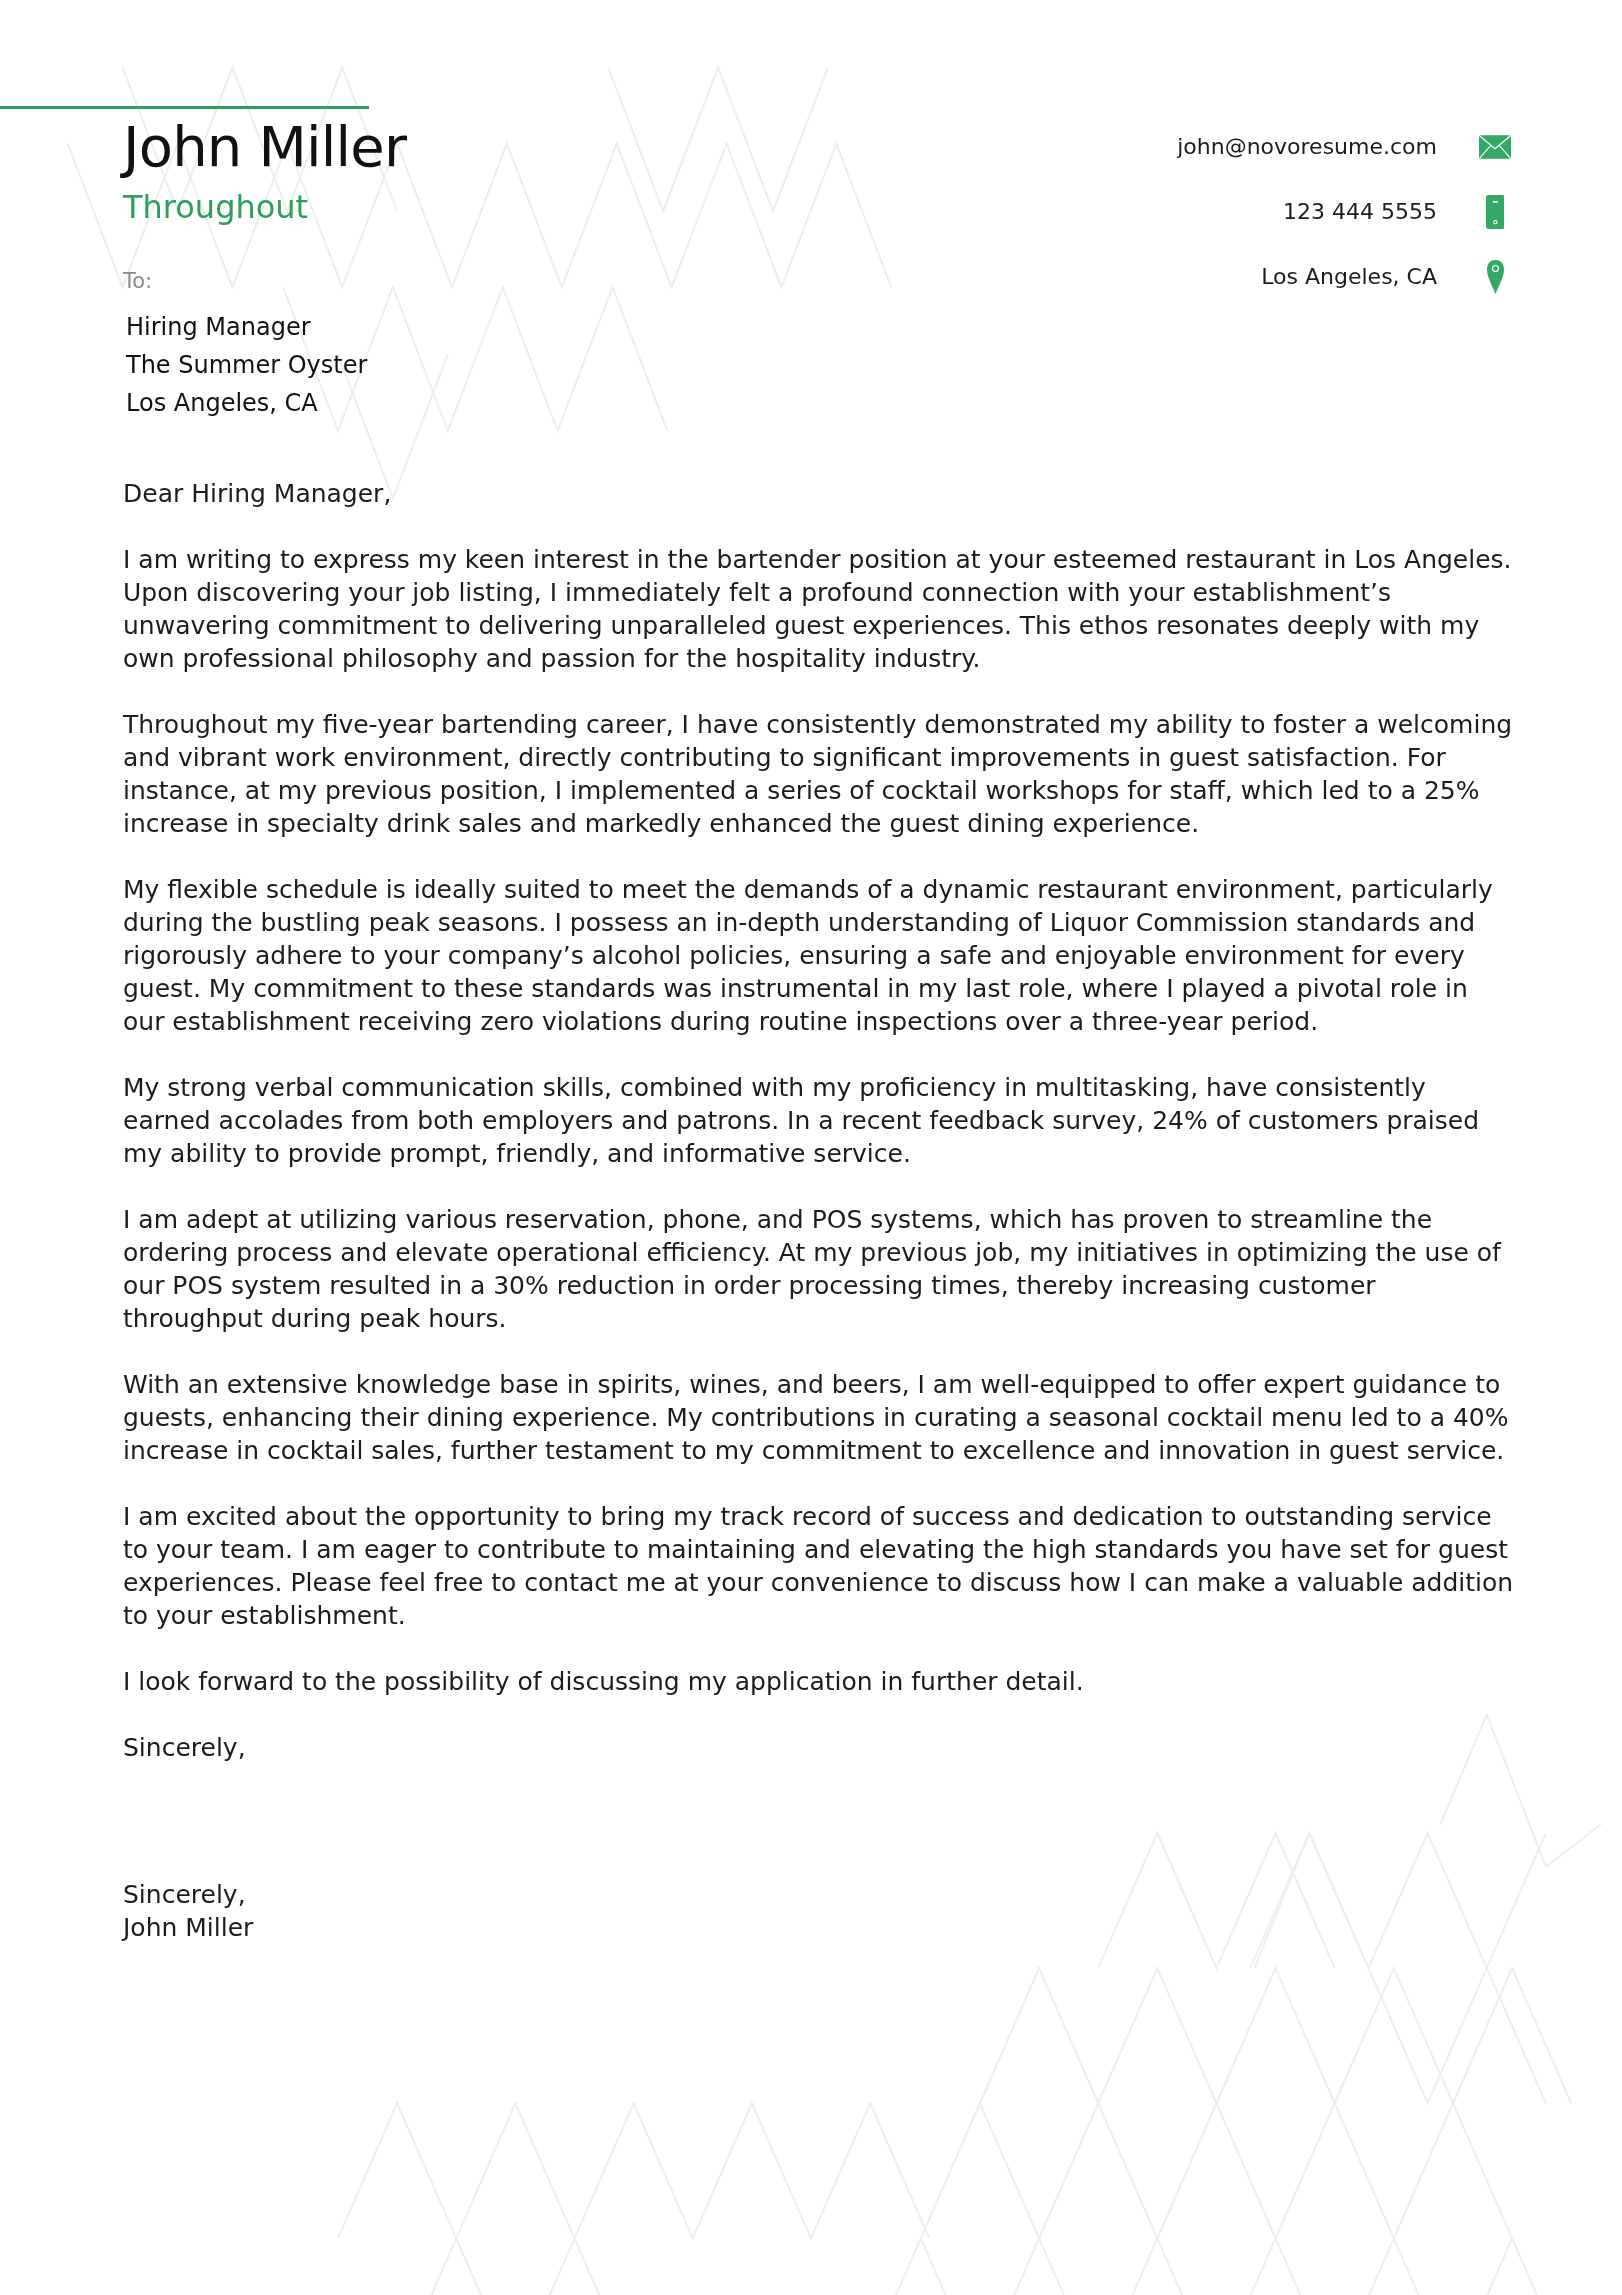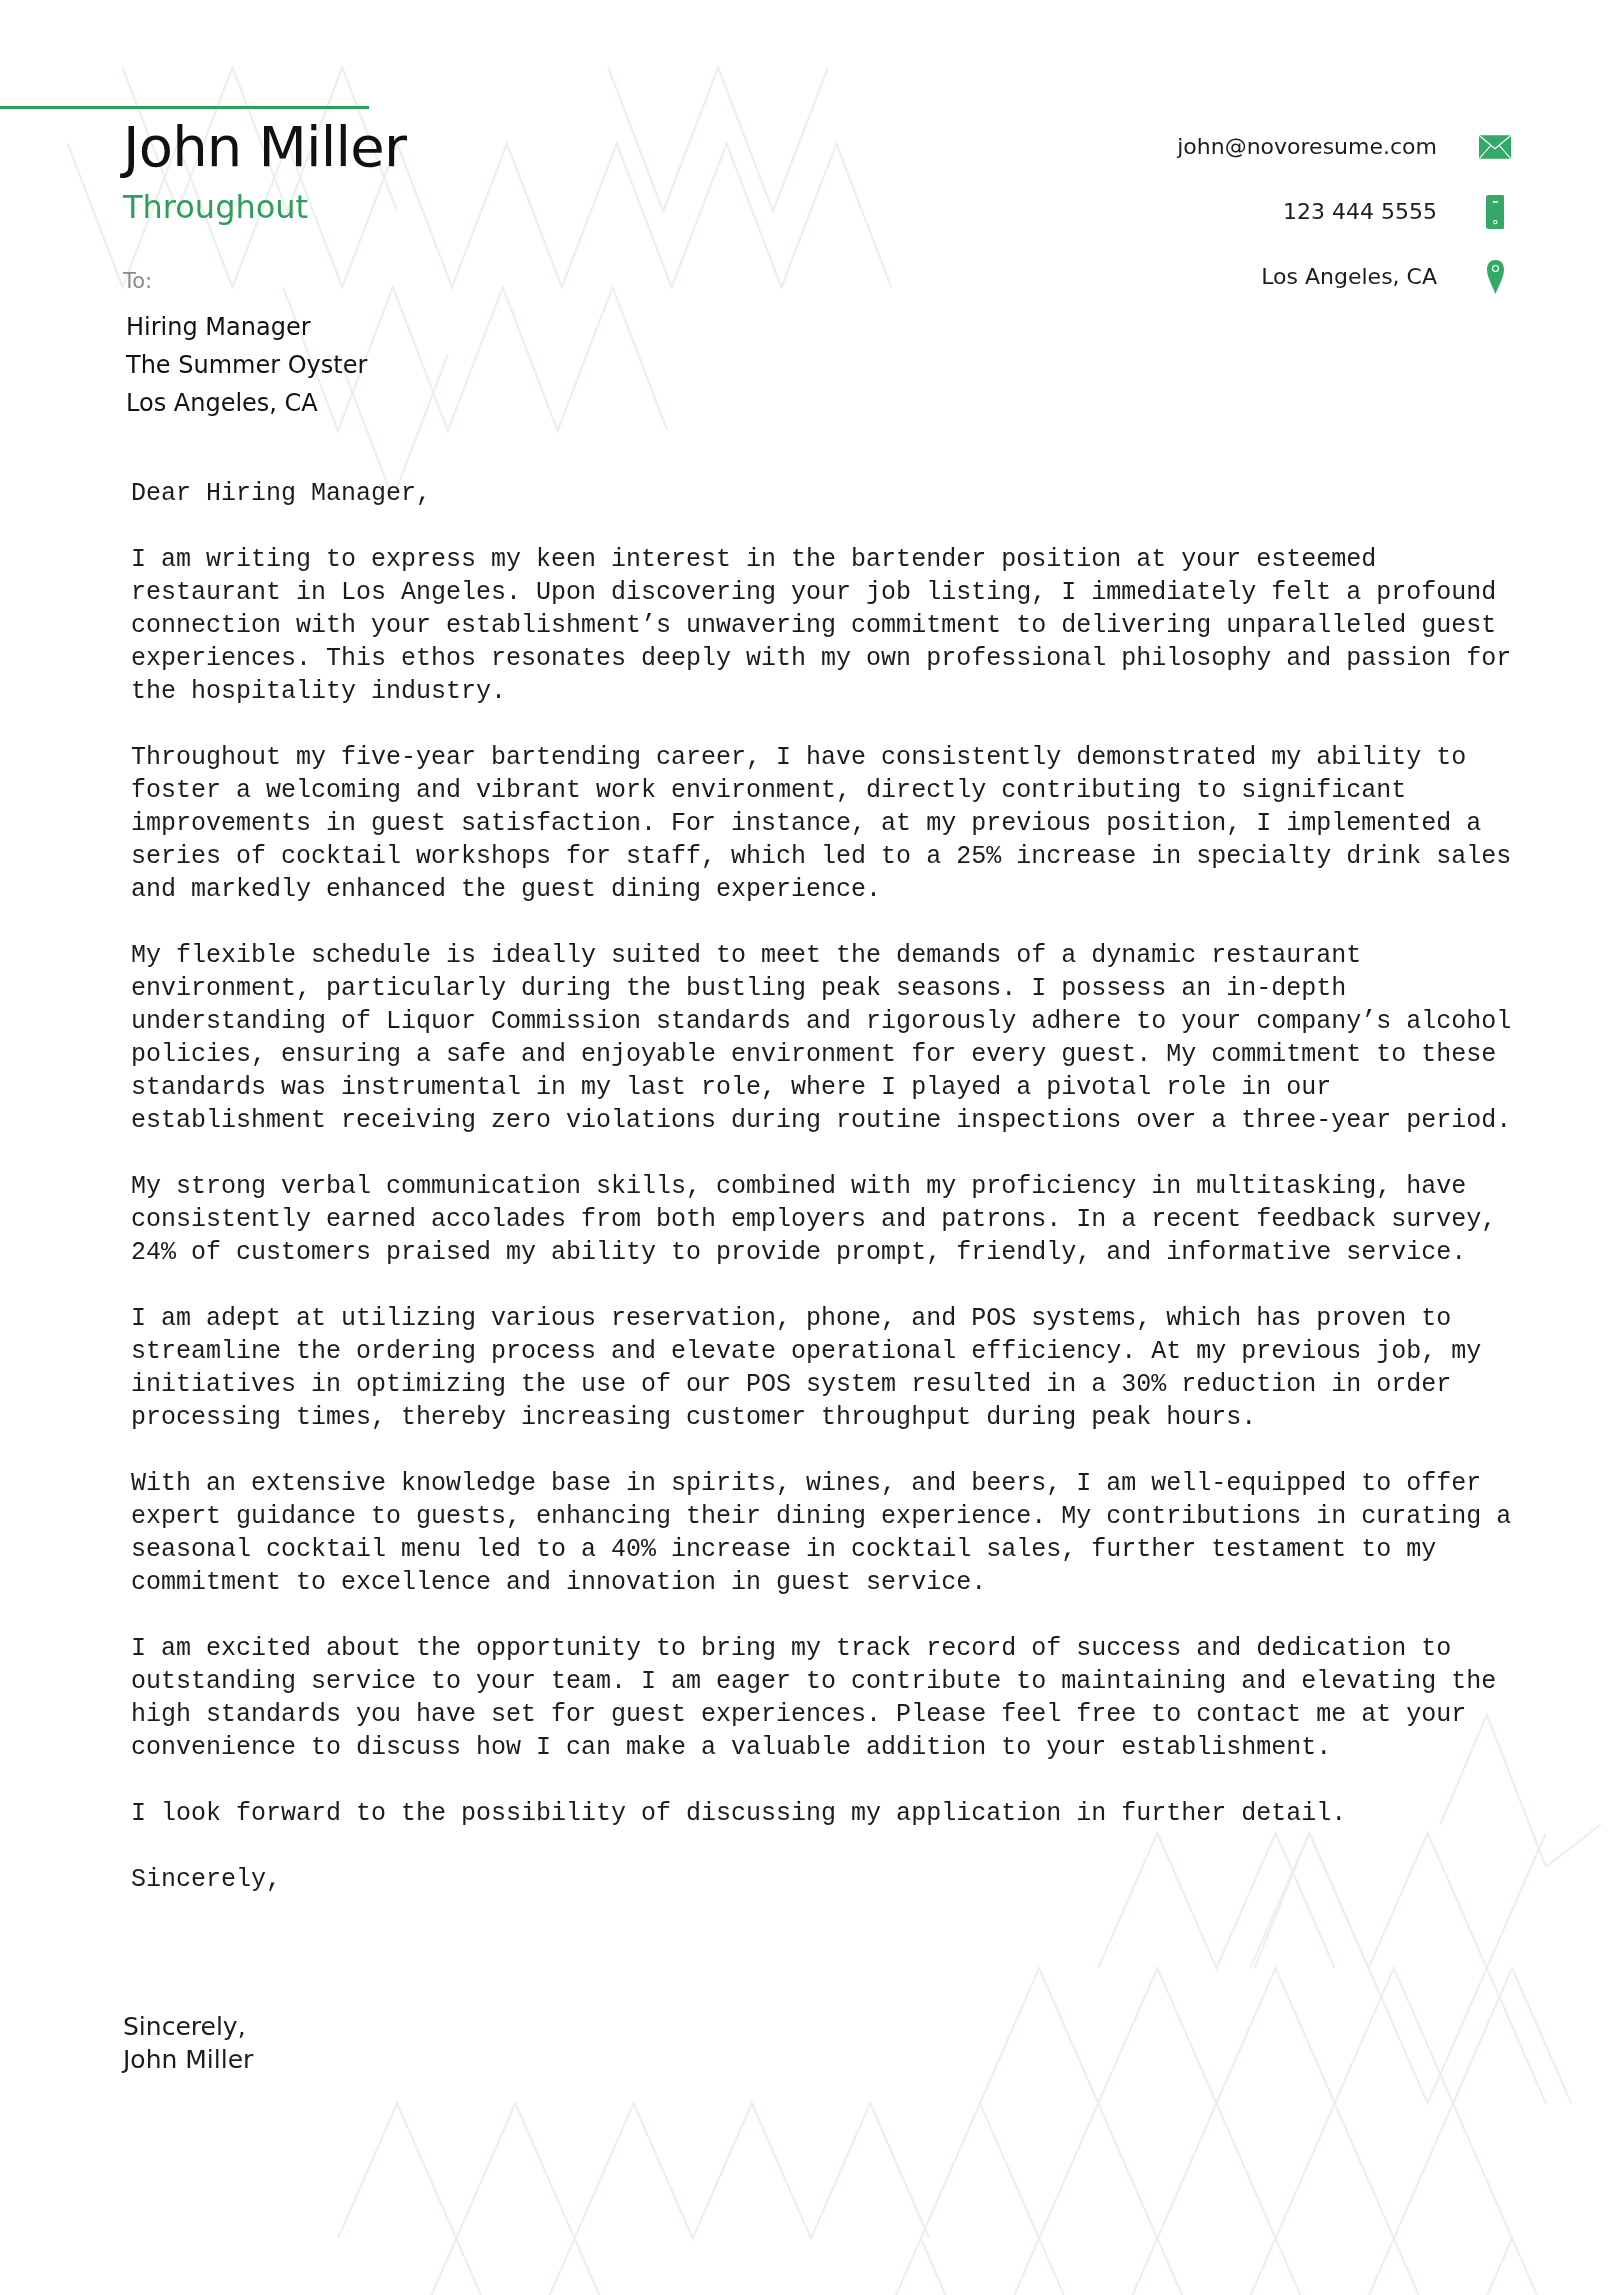--- a/index.html
+++ b/index.html
@@ -11,21 +11,21 @@
   .name { position: absolute; left: 123px; top: 114px; font-size: 56px; font-weight: 400; color: #111; letter-spacing: -0.8px; }
   .role { position: absolute; left: 123px; top: 188px; font-size: 32px; color: #2e9e5b; }
   .to-label { position: absolute; left: 123px; top: 269px; font-size: 21px; color: #8a8a8a; }
   .recipient { position: absolute; left: 126px; top: 301px; font-size: 24px; line-height: 38px; color: #111; margin-top: 7px; }
   .recipient div { white-space: nowrap; }
   .contacts { position: absolute; right: 110px; top: 114px; }
   .contact { display: flex; align-items: center; justify-content: flex-end; height: 65px; gap: 16px; }
   .contact .txt { font-size: 22px; color: #1c1c1c; margin-right: 25px; white-space: nowrap; }
   .contact .ico { width: 34px; height: 34px; display: flex; align-items: center; justify-content: center; }
   .letter { position: absolute; left: 123px; top: 477px; width: 1394px; font-size: 25px; line-height: 33px; color: #1c1c1c; }
-  .letter p { margin: 0 0 33px 8px; font-family: Liberation Mono, monospace; }
+  .letter p { margin: 0 0 33px 0; }
   .letter .sig-gap { height: 81px; }
   .letter .sig div { margin: 0; }
 </style>
 </head>
 <body>
 
 <svg class="bg" viewBox="0 0 1920 2717" xmlns="http://www.w3.org/2000/svg">
 
   <path d="M145 80 L210 250 L275 80 L340 250 L405 80 L470 250"></path>
   <path d="M80 170 L145 340 L210 170 L275 340 L340 170 L405 340 L470 170 L535 340 L600 170 L665 340 L730 170 L795 340 L860 170 L925 340 L990 170 L1055 340"></path>

